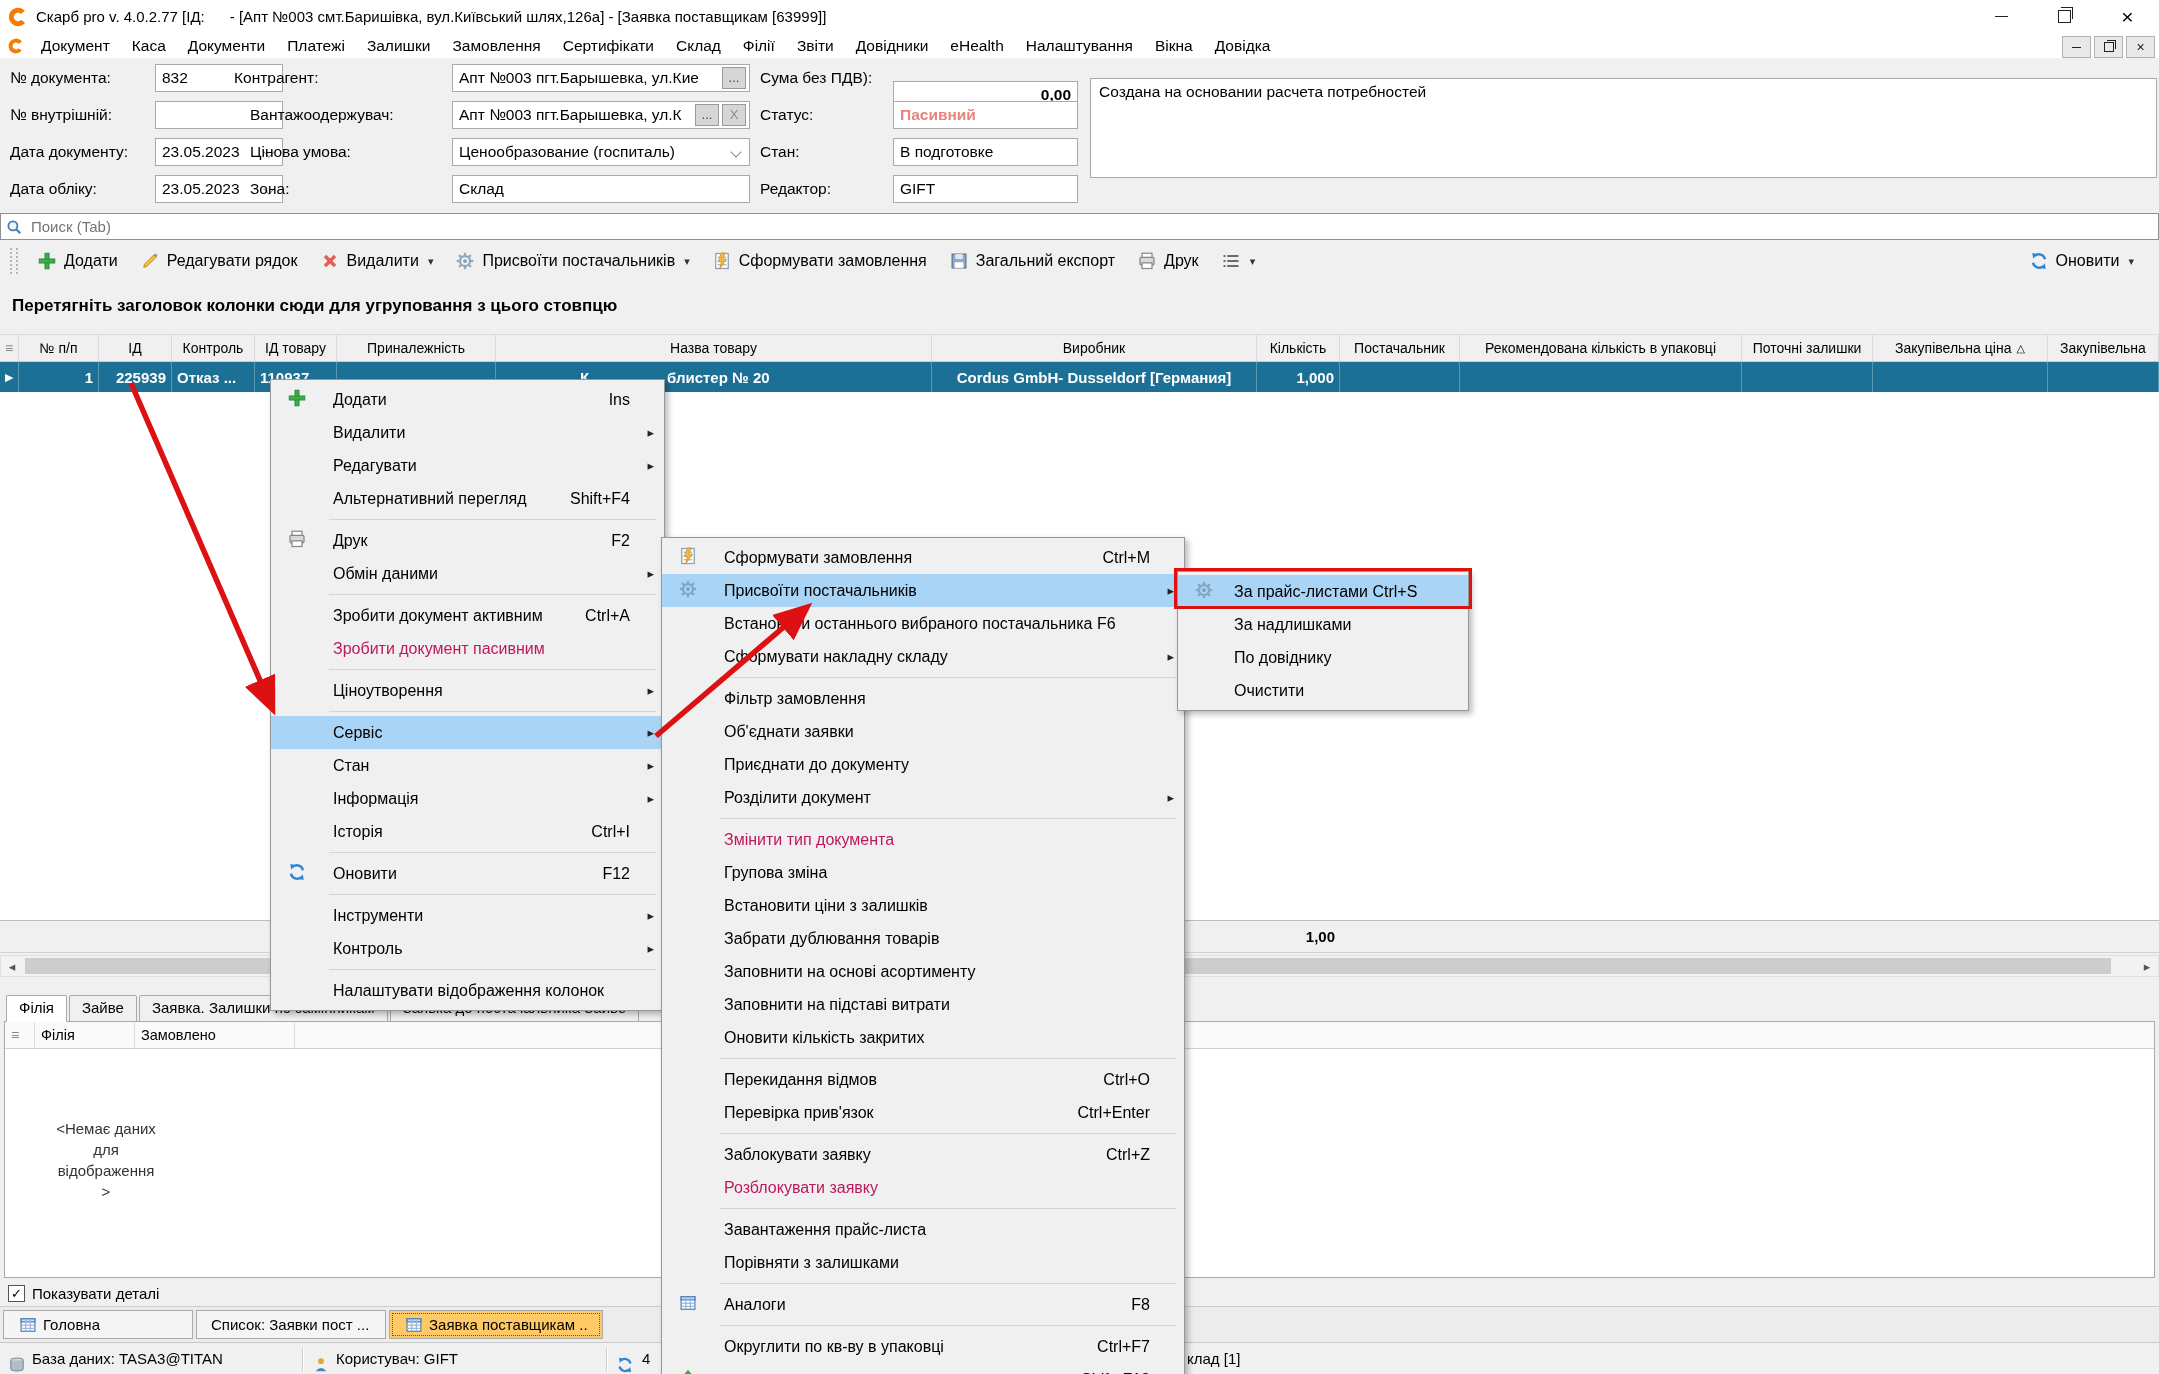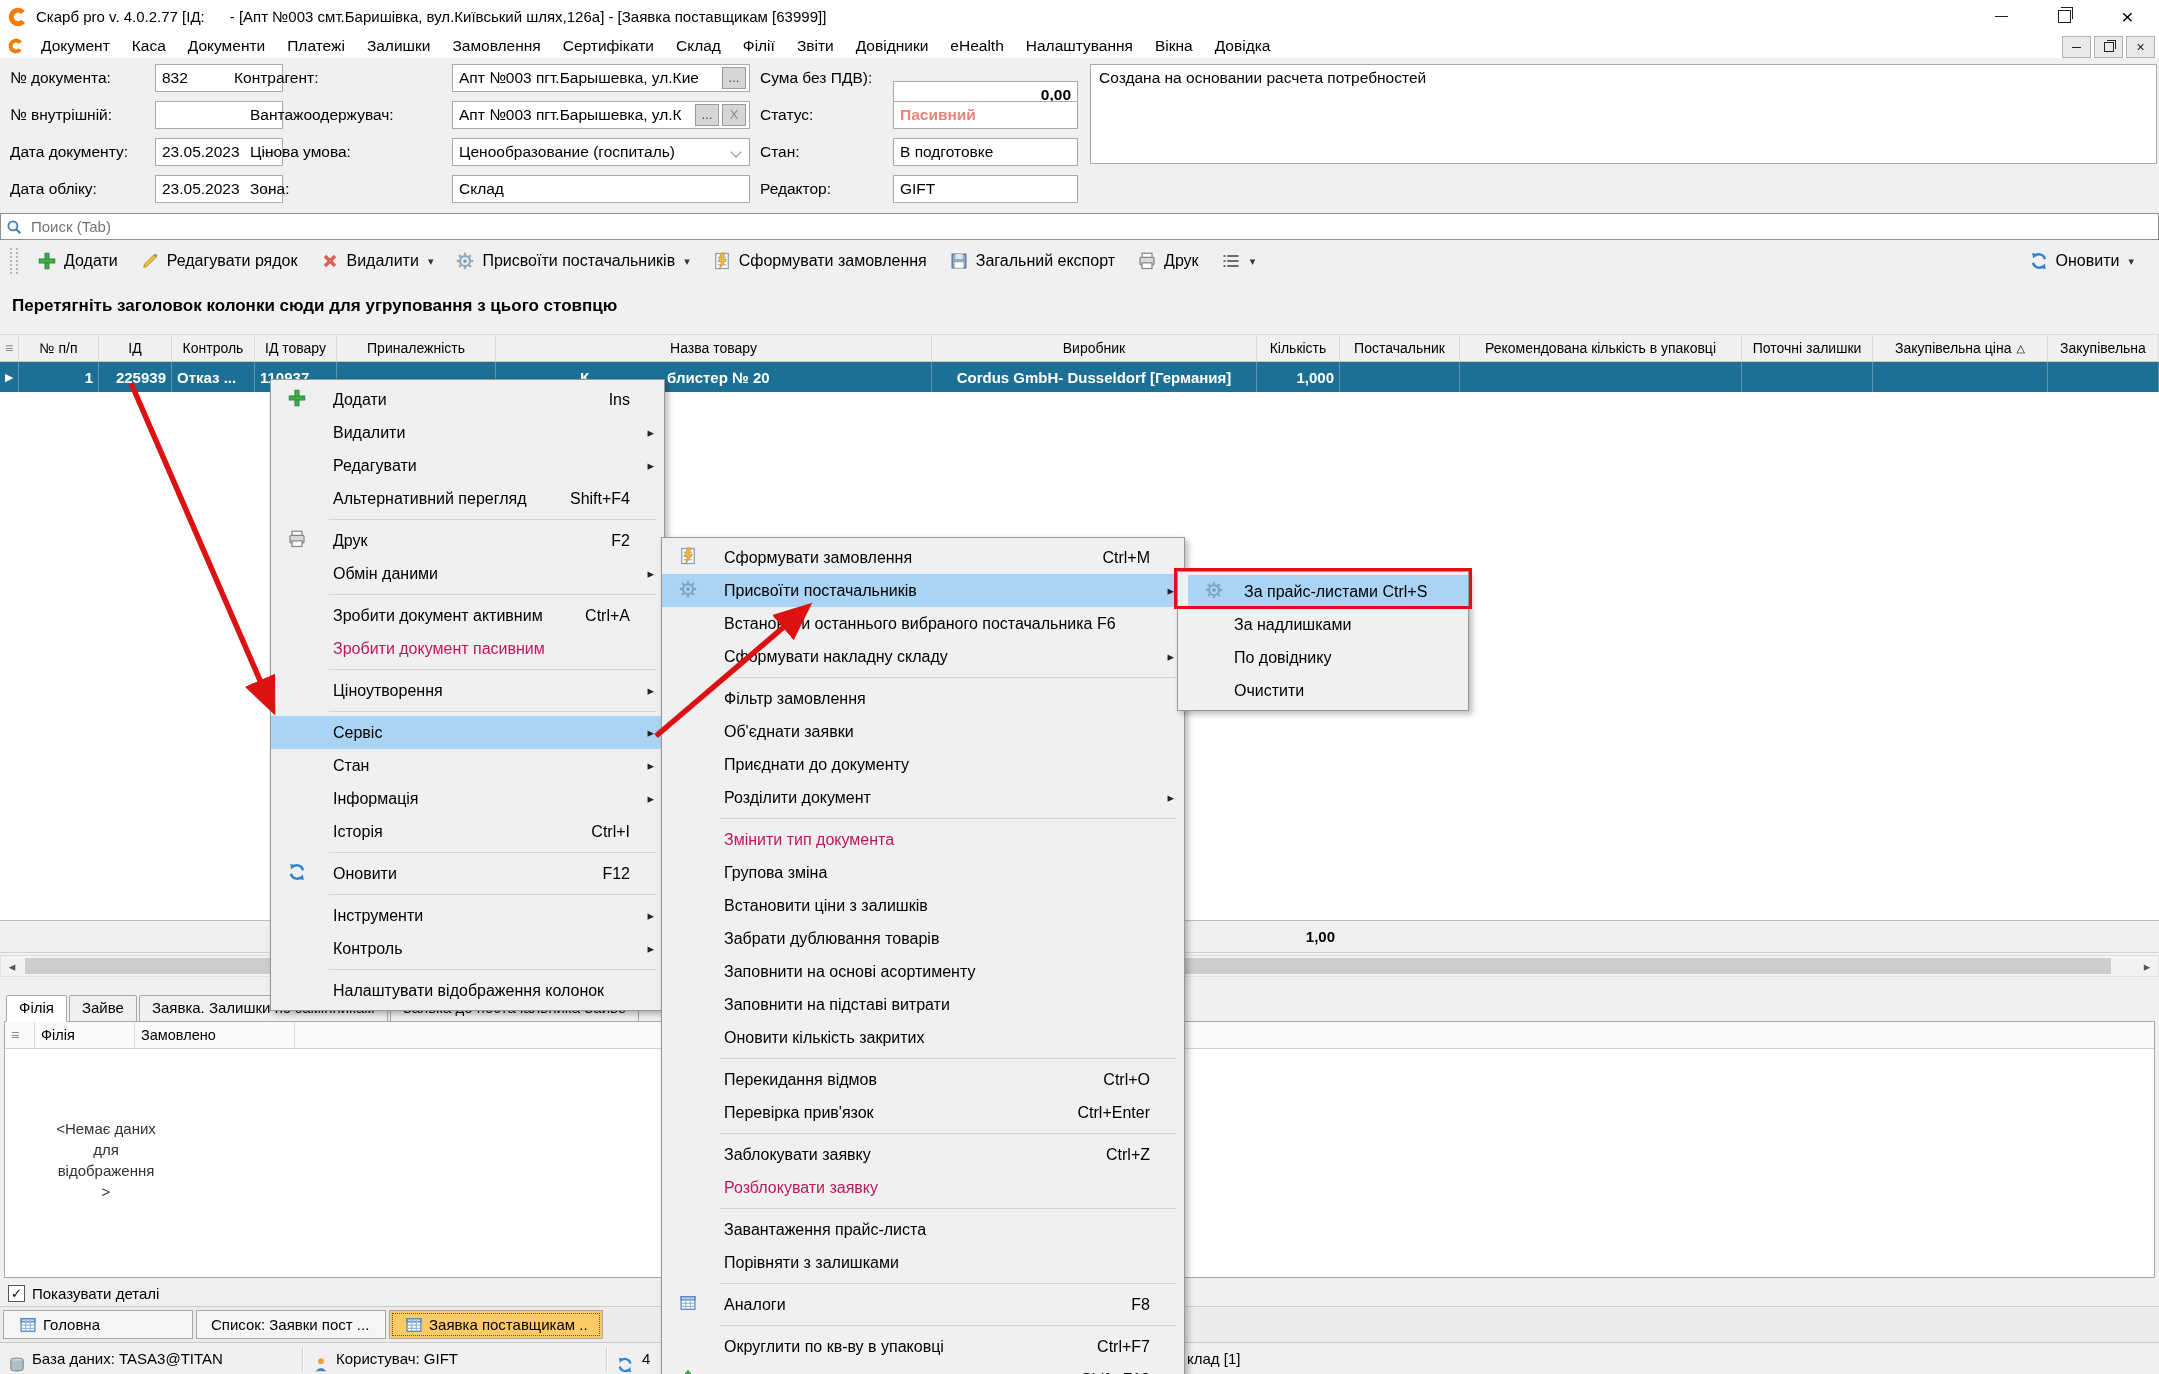--- a/index.html
+++ b/index.html
@@ -33,21 +33,21 @@
 
   
   .formarea{position:absolute;left:0;top:58px;width:2159px;height:155px;background:#f0f0f0}
   .flabel{position:absolute;text-align:left;font-size:15.5px;line-height:28px;white-space:nowrap}
   .finput{position:absolute;height:28px;background:#fff;border:1px solid #a9a9b0;font-size:15.5px;
           line-height:26px;padding:0 6px;box-sizing:border-box;white-space:nowrap;overflow:hidden}
   .chev{position:absolute;right:9px;top:9px;width:7px;height:7px;border-right:1.8px solid #8f8f8f;
         border-bottom:1.8px solid #8f8f8f;transform:rotate(45deg)}
   .mini-btn{position:absolute;width:24px;height:22px;background:#d6d6d6;border:1px solid #9a9a9a;
             font-size:13px;text-align:center;line-height:20px;color:#444;top:2px;box-sizing:border-box}
-  .memo{position:absolute;left:1090px;top:6px;width:1067px;height:100px;background:#fff;
+  .memo{position:absolute;left:1090px;top:20px;width:1067px;height:100px;background:#fff;
         border:1px solid #a9a9b0;padding:4px 8px;box-sizing:border-box;font-size:15.5px}
   .right-num{text-align:right;font-weight:bold}
 
   
   .searchbar{position:absolute;left:0;top:213px;width:2159px;height:27px;background:#fff;
              border:1px solid #8f8f8f;box-sizing:border-box;display:flex;align-items:center}
   .searchbar input{border:none;outline:none;flex:1;font-size:15px;color:#808080;
                    font-family:"Liberation Sans",sans-serif;background:transparent;margin-left:6px}
   .sicon{margin-left:4px}
 
@@ -715,21 +715,21 @@
     </div>
     <div class="mi">
       <span class="lic"><svg class="ic" width="20" height="20" viewBox="0 0 16 16">
           <polygon points="8,2 13,8 10,8 10,13 6,13 6,8 3,8" fill="#3fae49" stroke="#2d8a36" stroke-width="0.8"></polygon>
         </svg></span>
       <span class="lbl"></span>
       <span class="sc">Shift+F12</span>
     </div>
   </div>
 <div class="menu" id="assign-menu">
-    <div class="mi hl" style="background: rgb(170, 212, 245); margin-left: 10px;">
+    <div class="mi hl" style="background: rgb(170, 212, 245);">
       <span class="lic"><svg class="ic" width="20" height="20" viewBox="0 0 16 16">
           <g stroke="#7d9cb5" stroke-width="1.8" fill="none" opacity="0.85">
             <circle cx="8" cy="8" r="4"></circle>
             <line x1="14.6" y1="8" x2="12.4" y2="8"></line>
             <line x1="12.7" y1="12.7" x2="11.2" y2="11.2"></line>
             <line x1="8" y1="14.6" x2="8" y2="12.4"></line>
             <line x1="3.3" y1="12.7" x2="4.8" y2="11.2"></line>
             <line x1="1.4" y1="8" x2="3.6" y2="8"></line>
             <line x1="3.3" y1="3.3" x2="4.8" y2="4.8"></line>
             <line x1="8" y1="1.4" x2="8" y2="3.6"></line>

